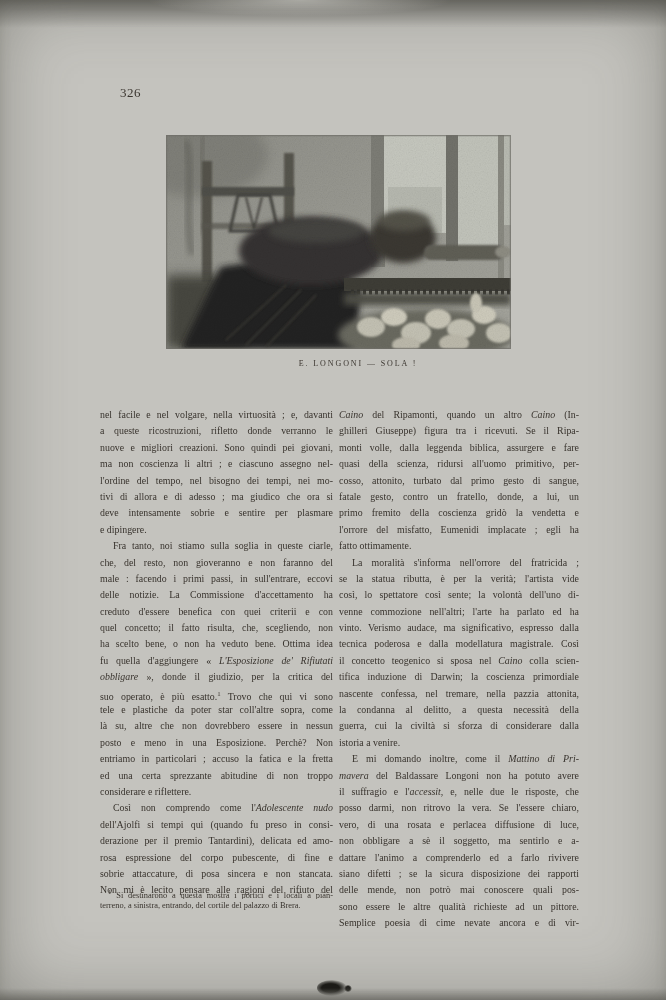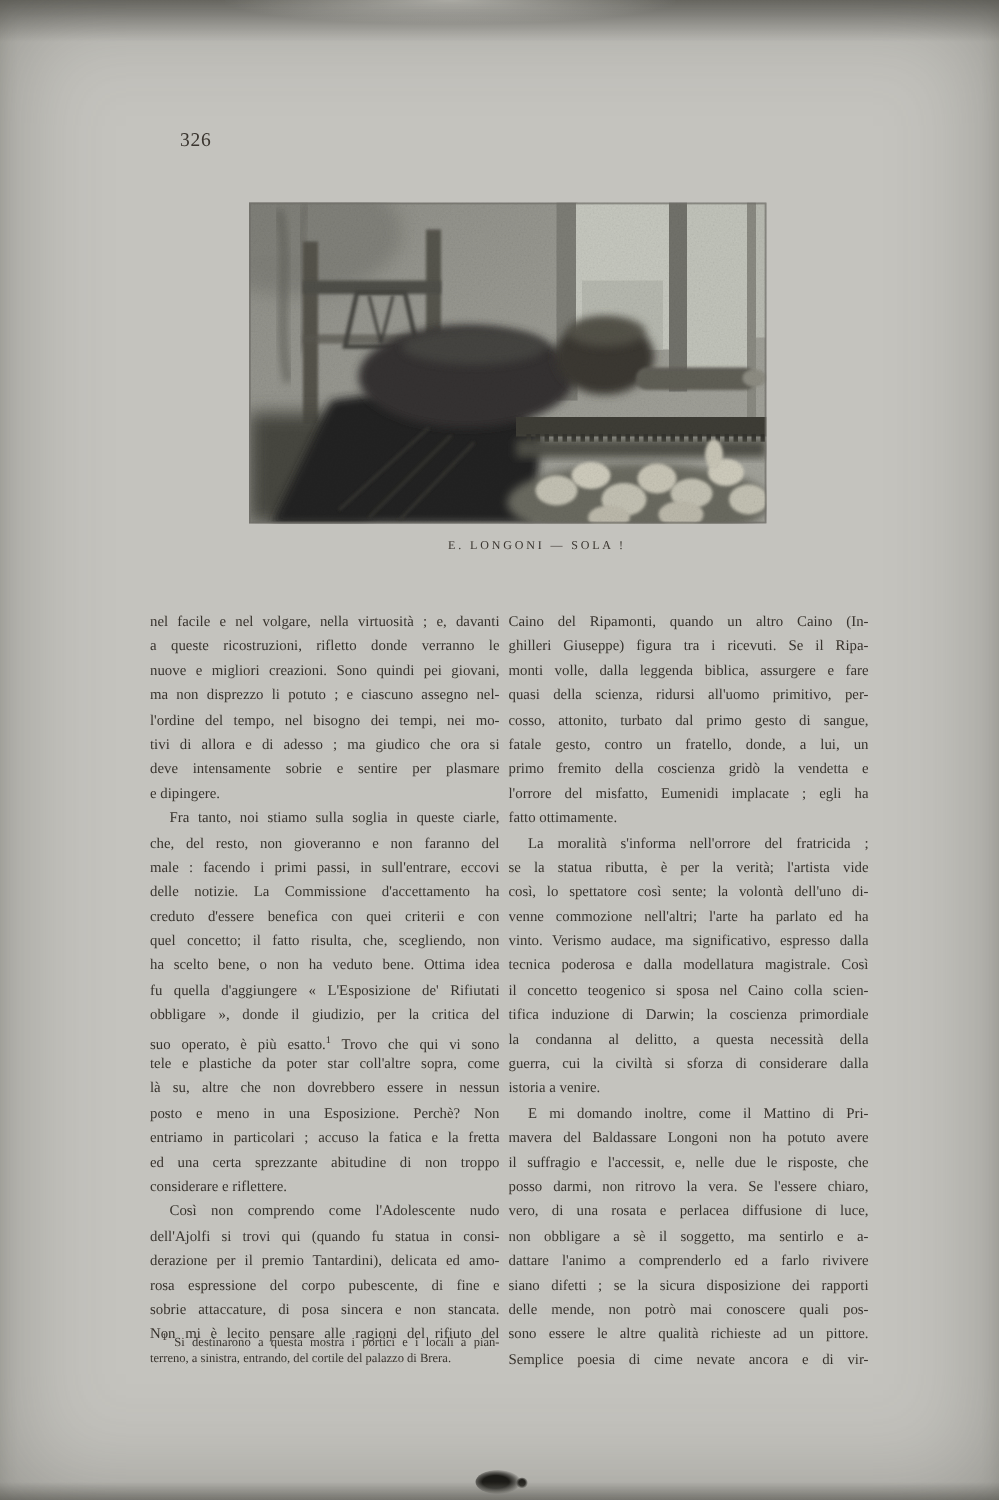--- a/index.html
+++ b/index.html
@@ -30,21 +30,21 @@
   .figure svg{display:block;width:100%;height:100%;}
   .caption{position:absolute;left:358px;top:359px;transform:translateX(-50%);
     font-size:8px;letter-spacing:1.9px;color:#3a352f;white-space:nowrap;}
 
   .tcol{position:absolute;top:387px;color:#38332d;font-size:9.9px;margin-top:20px;}
   #col-left{left:100px;width:233px;}
   #col-right{left:339px;width:240px;}
   .tline{height:16.4px;line-height:16.4px;text-align:justify;text-align-last:justify;overflow:hidden;}
   .tline.end{text-align-last:left;}
   .tline.ind{text-indent:13px;}
-  .it{}
+  .it{font-style:italic;}
   .sup{font-size:6.8px;vertical-align:4px;}
 
   #footnote{position:absolute;left:100px;top:885px;width:233px;font-size:8.4px;color:#38332d;}
   #footnote .tline{height:13.6px;line-height:13.6px;}
   #footnote .tline.ind{text-indent:8px;}
 </style>
 </head>
 <body>
 
 <div class="page">
@@ -133,21 +133,21 @@
       <rect x="0.5" y="0.5" width="344" height="213" fill="none" stroke="#6f6e68" stroke-width="1.5" opacity="0.7"></rect>
     </svg>
   </div>
 
   <div class="caption">E. LONGONI — SOLA !</div>
 
   <div class="tcol" id="col-left">
       <div class="tline"><span>nel facile e nel volgare, nella virtuosità ; e, davanti</span></div>
       <div class="tline"><span>a queste ricostruzioni, rifletto donde verranno le</span></div>
       <div class="tline"><span>nuove e migliori creazioni. Sono quindi pei giovani,</span></div>
-      <div class="tline"><span>ma non disprezzo li potuto ; e ciascuno assegno nel-</span></div>
+      <div class="tline"><span>ma non coscienza li altri ; e ciascuno assegno nel-</span></div>
       <div class="tline"><span>l'ordine del tempo, nel bisogno dei tempi, nei mo-</span></div>
       <div class="tline"><span>tivi di allora e di adesso ; ma giudico che ora si</span></div>
       <div class="tline"><span>deve intensamente sobrie e sentire per plasmare</span></div>
       <div class="tline end"><span>e dipingere.</span></div>
       <div class="tline ind"><span>Fra tanto, noi stiamo sulla soglia in queste ciarle,</span></div>
       <div class="tline"><span>che, del resto, non gioveranno e non faranno del</span></div>
       <div class="tline"><span>male : facendo i primi passi, in sull'entrare, eccovi</span></div>
       <div class="tline"><span>delle notizie. La Commissione d'accettamento ha</span></div>
       <div class="tline"><span>creduto d'essere benefica con quei criterii e con</span></div>
       <div class="tline"><span>quel concetto; il fatto risulta, che, scegliendo, non</span></div>
@@ -155,21 +155,21 @@
       <div class="tline"><span>fu quella d'aggiungere « </span><span class="it">L'Esposizione de' Rifiutati</span></div>
       <div class="tline"><span class="it">obbligare</span><span> », donde il giudizio, per la critica del</span></div>
       <div class="tline"><span>suo operato, è più esatto.</span><span class="sup">1</span><span> Trovo che qui vi sono</span></div>
       <div class="tline"><span>tele e plastiche da poter star coll'altre sopra, come</span></div>
       <div class="tline"><span>là su, altre che non dovrebbero essere in nessun</span></div>
       <div class="tline"><span>posto e meno in una Esposizione. Perchè? Non</span></div>
       <div class="tline"><span>entriamo in particolari ; accuso la fatica e la fretta</span></div>
       <div class="tline"><span>ed una certa sprezzante abitudine di non troppo</span></div>
       <div class="tline end"><span>considerare e riflettere.</span></div>
       <div class="tline ind"><span>Così non comprendo come l'</span><span class="it">Adolescente nudo</span></div>
-      <div class="tline"><span>dell'Ajolfi si trovi qui (quando fu statua in consi-</span></div>
+      <div class="tline"><span>dell'Ajolfi si tempi qui (quando fu preso in consi-</span></div>
       <div class="tline"><span>derazione per il premio Tantardini), delicata ed amo-</span></div>
       <div class="tline"><span>rosa espressione del corpo pubescente, di fine e</span></div>
       <div class="tline"><span>sobrie attaccature, di posa sincera e non stancata.</span></div>
       <div class="tline"><span>Non mi è lecito pensare alle ragioni del rifiuto del</span></div>
     </div>
   <div class="tcol" id="col-right">
       <div class="tline"><span class="it">Caino</span><span> del Ripamonti, quando un altro </span><span class="it">Caino</span><span> (In-</span></div>
       <div class="tline"><span>ghilleri Giuseppe) figura tra i ricevuti. Se il Ripa-</span></div>
       <div class="tline"><span>monti volle, dalla leggenda biblica, assurgere e fare</span></div>
       <div class="tline"><span>quasi della scienza, ridursi all'uomo primitivo, per-</span></div>
@@ -179,20 +179,21 @@
       <div class="tline"><span>l'orrore del misfatto, Eumenidi implacate ; egli ha</span></div>
       <div class="tline end"><span>fatto ottimamente.</span></div>
       <div class="tline ind"><span>La moralità s'informa nell'orrore del fratricida ;</span></div>
       <div class="tline"><span>se la statua ributta, è per la verità; l'artista vide</span></div>
       <div class="tline"><span>così, lo spettatore così sente; la volontà dell'uno di-</span></div>
       <div class="tline"><span>venne commozione nell'altri; l'arte ha parlato ed ha</span></div>
       <div class="tline"><span>vinto. Verismo audace, ma significativo, espresso dalla</span></div>
       <div class="tline"><span>tecnica poderosa e dalla modellatura magistrale. Così</span></div>
       <div class="tline"><span>il concetto teogenico si sposa nel </span><span class="it">Caino</span><span> colla scien-</span></div>
       <div class="tline"><span>tifica induzione di Darwin; la coscienza primordiale</span></div>
+      <div class="tline"><span>nascente confessa, nel tremare, nella pazzia attonita,</span></div>
       <div class="tline"><span>la condanna al delitto, a questa necessità della</span></div>
       <div class="tline"><span>guerra, cui la civiltà si sforza di considerare dalla</span></div>
       <div class="tline end"><span>istoria a venire.</span></div>
       <div class="tline ind"><span>E mi domando inoltre, come il </span><span class="it">Mattino di Pri-</span></div>
       <div class="tline"><span class="it">mavera</span><span> del Baldassare Longoni non ha potuto avere</span></div>
       <div class="tline"><span>il suffragio e l'</span><span class="it">accessit</span><span>, e, nelle due le risposte, che</span></div>
       <div class="tline"><span>posso darmi, non ritrovo la vera. Se l'essere chiaro,</span></div>
       <div class="tline"><span>vero, di una rosata e perlacea diffusione di luce,</span></div>
       <div class="tline"><span>non obbligare a sè il soggetto, ma sentirlo e a-</span></div>
       <div class="tline"><span>dattare l'animo a comprenderlo ed a farlo rivivere</span></div>

